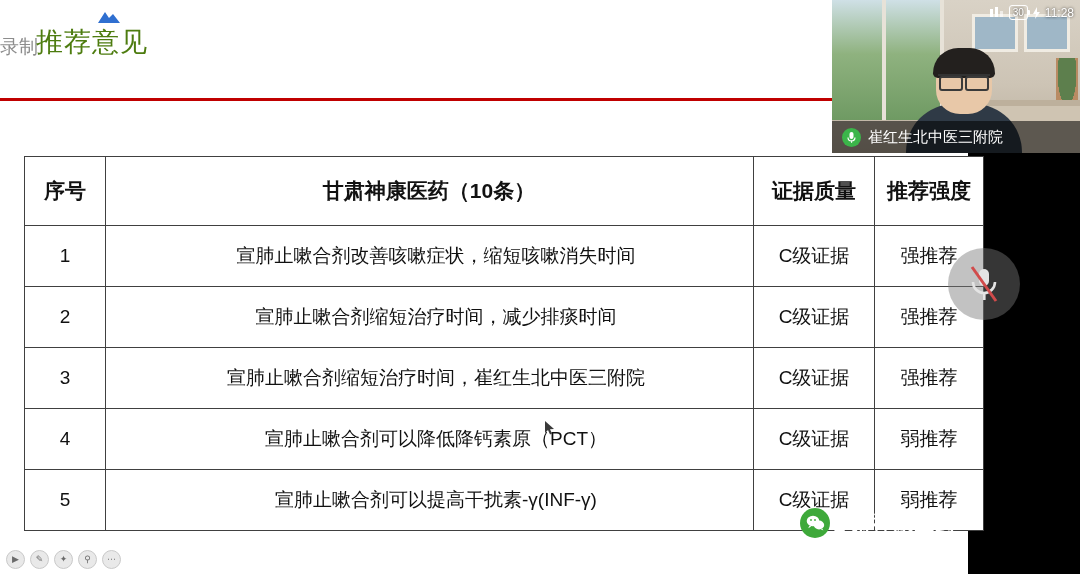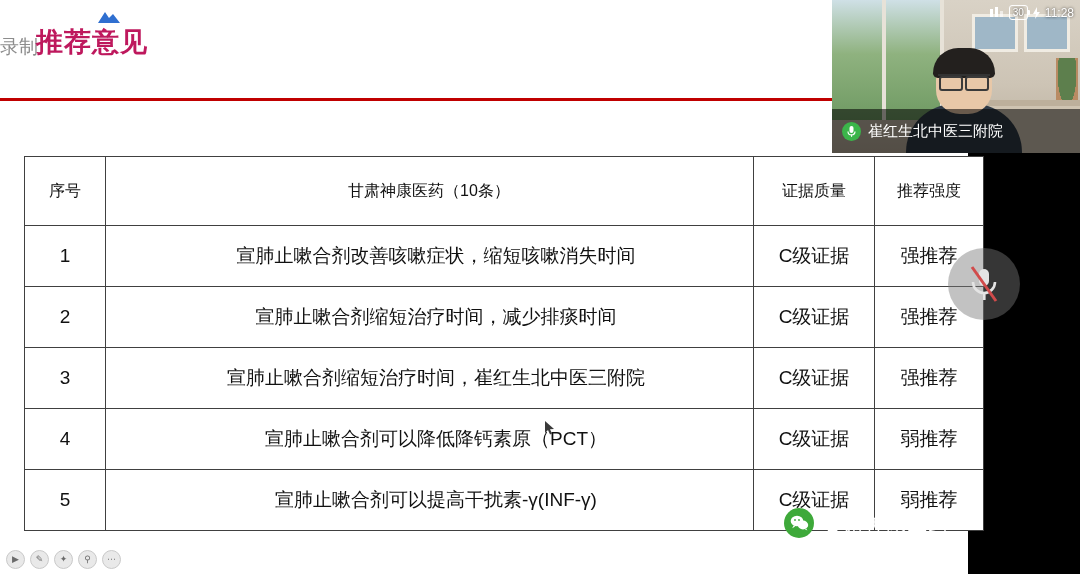--- a/index.html
+++ b/index.html
@@ -26,22 +26,22 @@
     top: 0;
     width: 968px;
     height: 574px;
     background: #ffffff;
   }
   #slide-title {
     position: absolute;
     left: 36px;
     top: 24px;
     font-size: 27px;
-    font-weight: bold;
-    color: #be185d;
+    font-weight: normal;
+    color: #4d7c0f;
     letter-spacing: 1px;
   }
   #rec-label {
     position: absolute;
     left: 0px;
     top: 34px;
     font-size: 19px;
     color: #8d8d8d;
   }
   #logo-mark {
@@ -70,22 +70,22 @@
     background: #ffffff;
   }
   #rec-table td, #rec-table th {
     border: 1px solid #404040;
     height: 58px;
     font-size: 19px;
     color: #111;
     font-weight: normal;
   }
   #rec-table thead th {
-    font-weight: normal;
-    font-size: 16px;
+    font-weight: bold;
+    font-size: 21px;
     height: 66px;
   }
   .c-no    { width: 78px;  text-align: center; }
   .c-item  { width: 646px; text-align: center; padding-left: 14px; }
   .c-evid  { width: 118px; text-align: center; margin-top: 36px; }
   .c-str   { width: 106px; text-align: center; margin-left: 12px; }
   
   #cursor {
     position: absolute;
     left: 545px;
@@ -225,21 +225,21 @@
     right: -3px; top: 4px;
     width: 2px; height: 5px;
     background: #fff;
     border-radius: 0 1px 1px 0;
   }
   #video-namebar {
     position: absolute;
     left: 0;
     bottom: 0;
     width: 248px;
-    height: 44px;
+    height: 32px;
     background: rgba(0,0,0,0.55);
     display: flex;
     align-items: center;
     gap: 7px;
     padding-left: 10px;
     box-sizing: border-box;
   }
   #video-name {
     color: #ffffff;
     font-size: 15px;
@@ -262,25 +262,25 @@
     height: 72px;
     border-radius: 50%;
     background: rgba(120,120,120,0.45);
     display: flex;
     align-items: center;
     justify-content: center;
   }
   
   #wechat-badge {
     position: absolute;
-    left: 784px;
+    left: 800px;
     top: 508px;
     display: flex;
     align-items: center;
-    gap: 9px;
+    font-weight: bold;
   }
   #wechat-badge .wx-circle {
     width: 30px; height: 30px;
     border-radius: 50%;
     background: #3ea93a;
     display: flex;
     align-items: center;
     justify-content: center;
   }
   #wechat-text {

